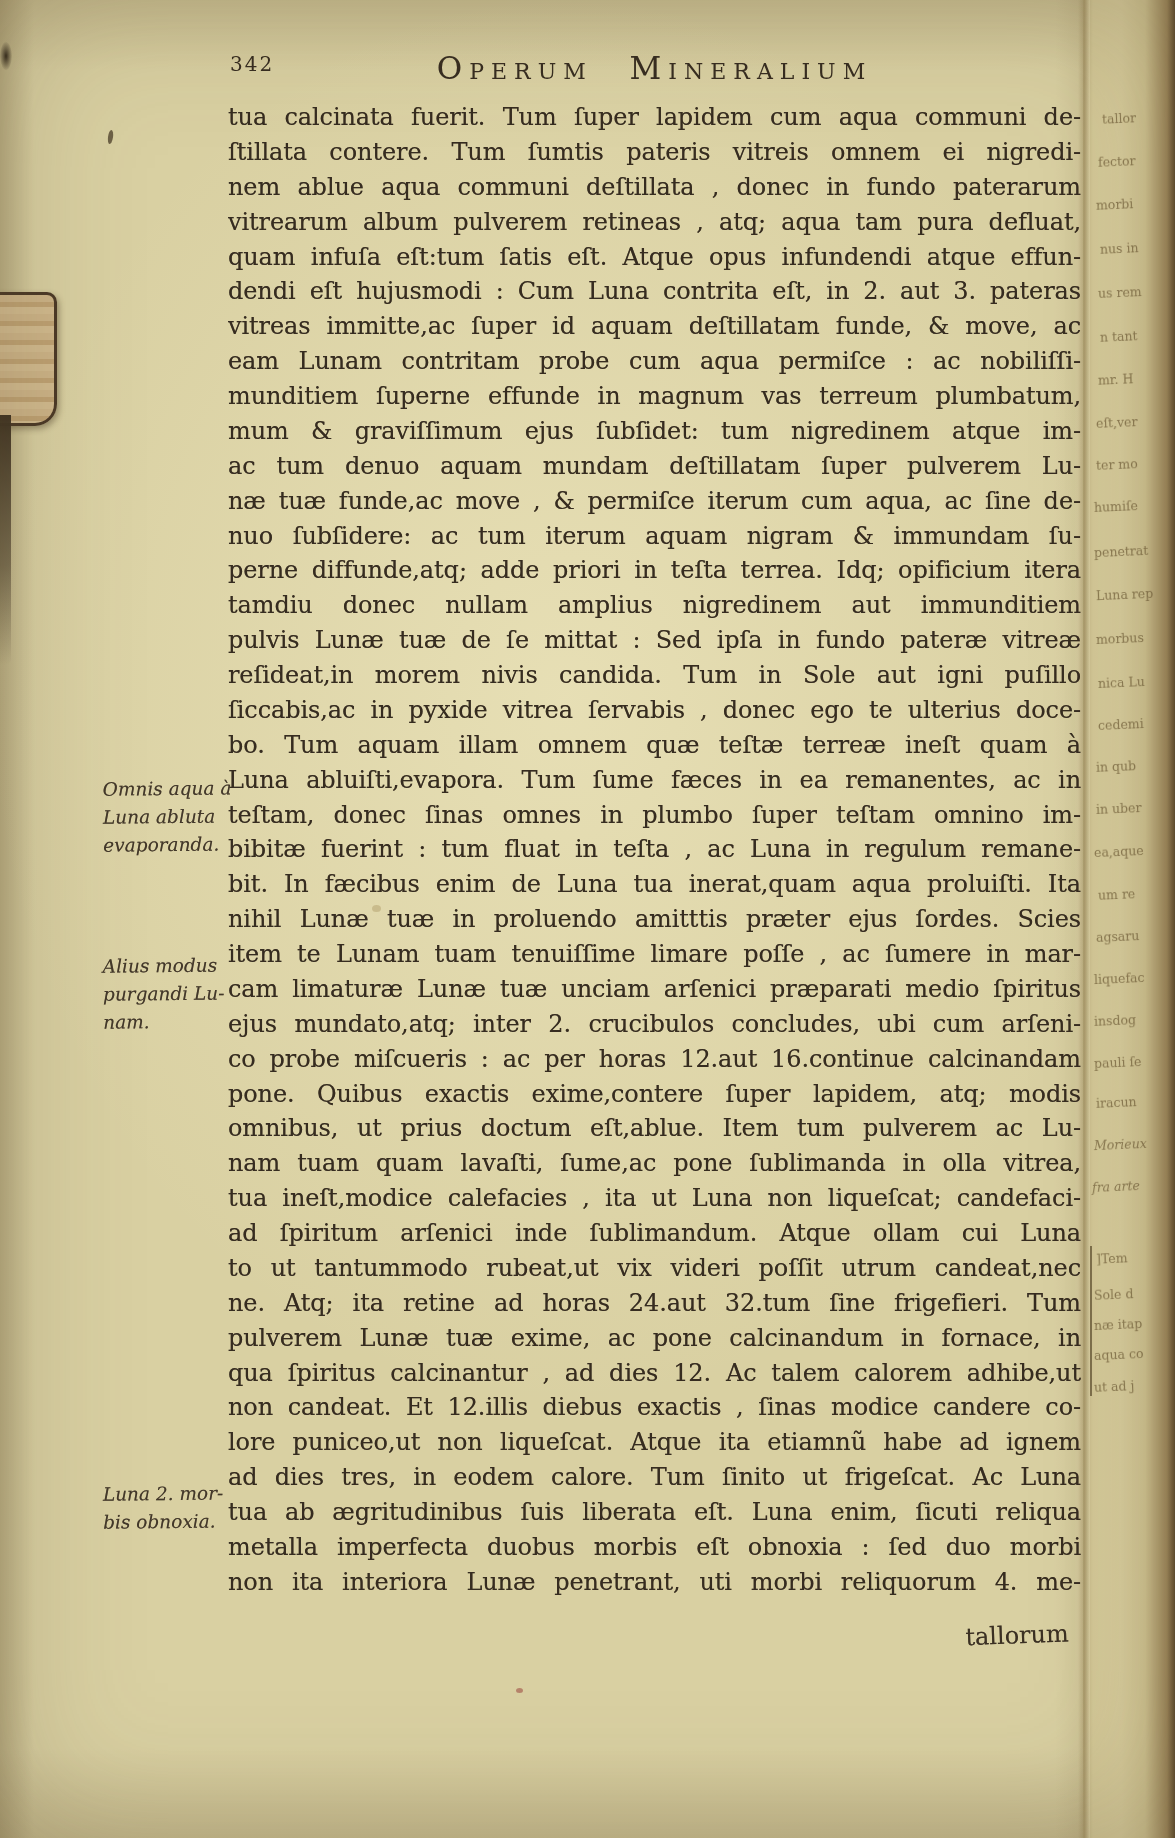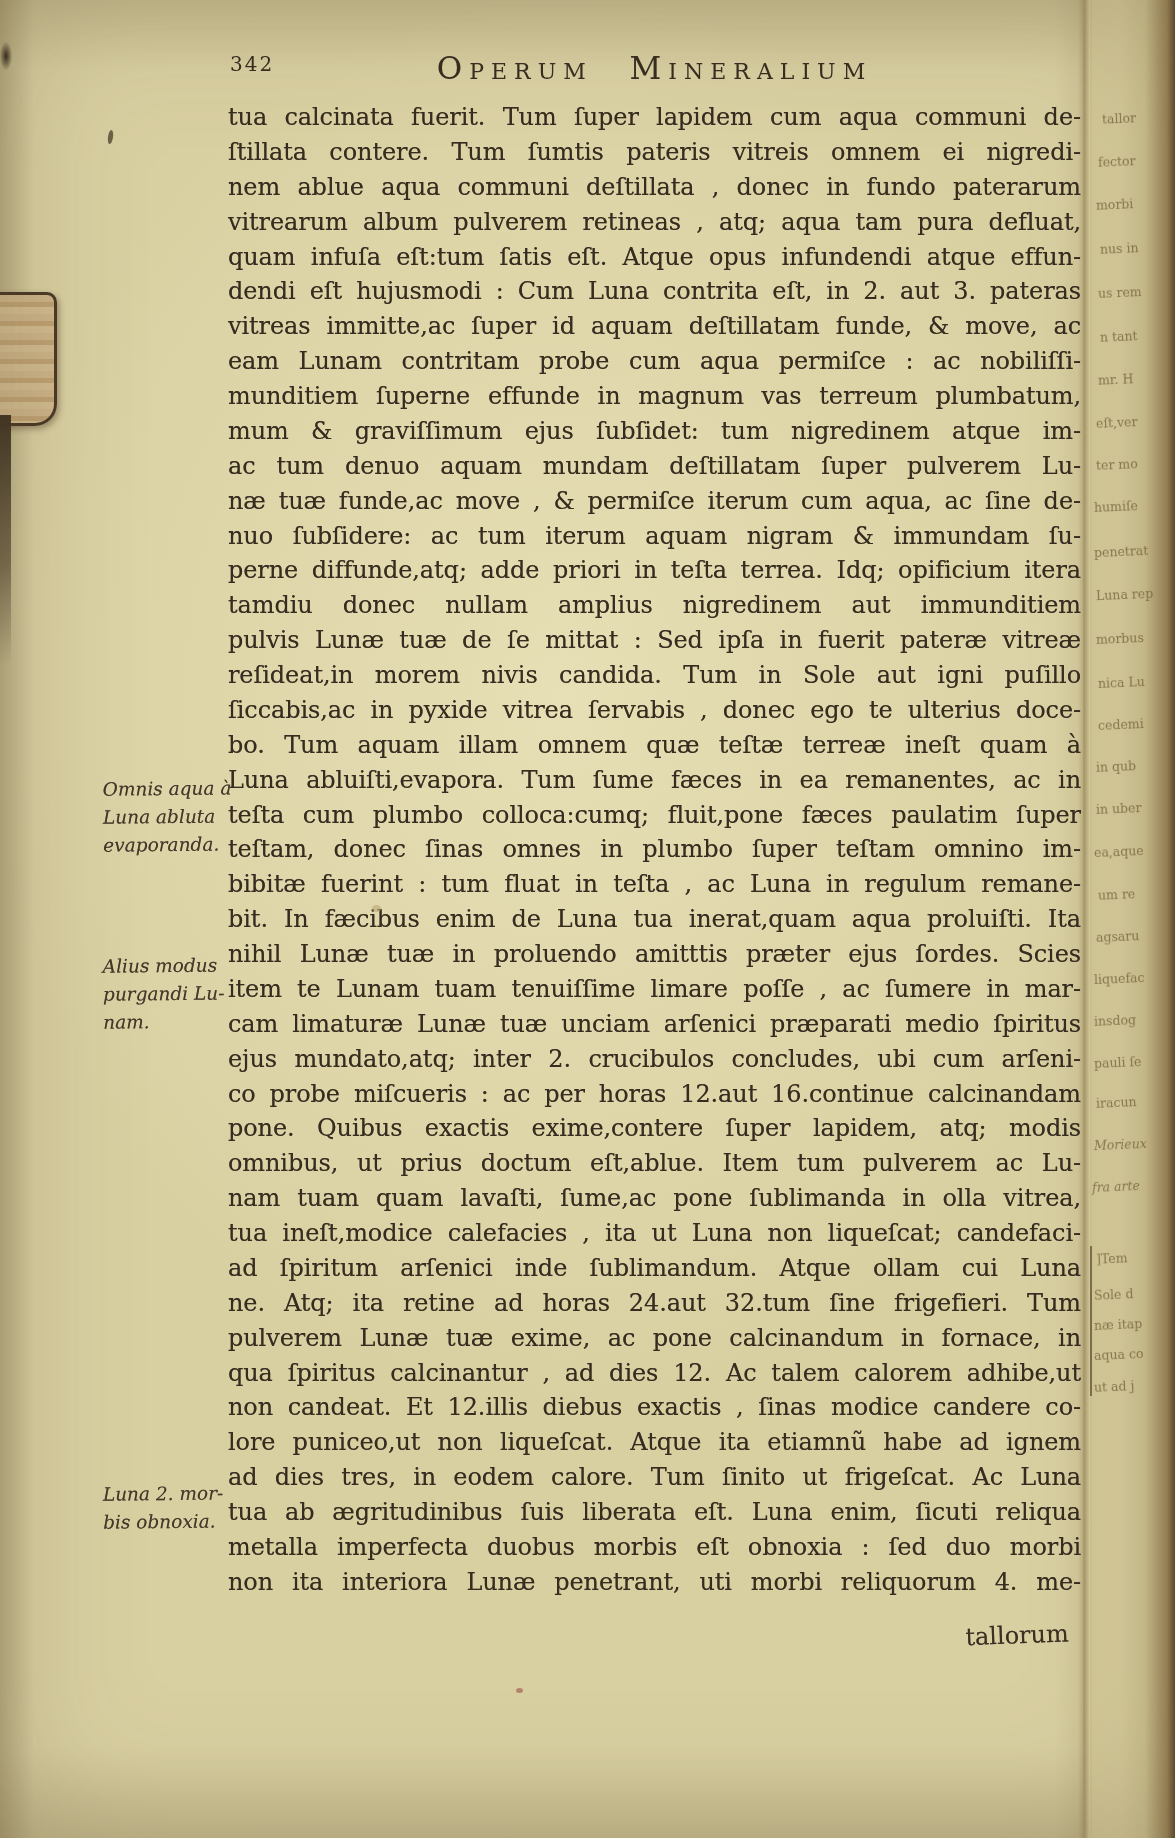--- a/index.html
+++ b/index.html
@@ -121,39 +121,39 @@
       <div class="line">dendi eſt hujusmodi :  Cum Luna contrita eſt, in 2. aut 3. pateras</div>
       <div class="line">vitreas immitte,ac ſuper id aquam deſtillatam funde, &amp; move, ac</div>
       <div class="line">eam Lunam contritam probe cum aqua permiſce :  ac nobiliſſi-</div>
       <div class="line">munditiem ſuperne effunde in magnum vas terreum plumbatum,</div>
       <div class="line">mum &amp; graviſſimum ejus ſubſidet:  tum nigredinem atque im-</div>
       <div class="line">ac tum denuo aquam mundam deſtillatam ſuper pulverem Lu-</div>
       <div class="line">næ tuæ funde,ac move , &amp; permiſce iterum cum aqua, ac ſine de-</div>
       <div class="line">nuo ſubſidere:  ac tum iterum aquam nigram &amp; immundam ſu-</div>
       <div class="line">perne diffunde,atq; adde priori in teſta terrea. Idq; opificium itera</div>
       <div class="line">tamdiu donec nullam amplius nigredinem aut immunditiem</div>
-      <div class="line">pulvis Lunæ tuæ de ſe mittat :  Sed ipſa in fuerit pateræ vitreæ</div>
+      <div class="line">pulvis Lunæ tuæ de ſe mittat :  Sed ipſa in fundo pateræ vitreæ</div>
       <div class="line">reſideat,in morem nivis candida.   Tum in Sole aut igni puſillo</div>
       <div class="line">ſiccabis,ac in pyxide vitrea ſervabis , donec ego te ulterius doce-</div>
       <div class="line">bo.  Tum aquam illam omnem quæ teſtæ terreæ ineſt quam à</div>
       <div class="line">Luna abluiſti,evapora.  Tum ſume fæces in ea remanentes, ac in</div>
-      <div class="line">teſta cum plumbo colloca:cumq; fluit,pone fæces paulatim ſuper</div>
       <div class="line">teſtam, donec ſinas omnes in plumbo ſuper teſtam omnino im-</div>
       <div class="line">bibitæ fuerint :  tum fluat in teſta , ac Luna in regulum remane-</div>
       <div class="line">bit.  In fæcibus enim de Luna tua inerat,quam aqua proluiſti.  Ita</div>
       <div class="line">nihil Lunæ tuæ in proluendo amitttis præter ejus ſordes.  Scies</div>
       <div class="line">item te Lunam tuam tenuiſſime limare poſſe , ac ſumere in mar-</div>
       <div class="line">cam limaturæ Lunæ tuæ unciam arſenici præparati medio ſpiritus</div>
       <div class="line">ejus mundato,atq; inter 2. crucibulos concludes, ubi cum arſeni-</div>
       <div class="line">co probe miſcueris : ac per horas 12.aut 16.continue calcinandam</div>
       <div class="line">pone.  Quibus exactis exime,contere ſuper lapidem, atq; modis</div>
       <div class="line">omnibus, ut prius doctum eſt,ablue.  Item tum pulverem ac Lu-</div>
       <div class="line">nam tuam quam lavaſti, ſume,ac pone ſublimanda in olla vitrea,</div>
       <div class="line">tua ineſt,modice calefacies , ita ut Luna non liqueſcat;  candefaci-</div>
       <div class="line">ad ſpiritum arſenici inde ſublimandum.  Atque ollam cui Luna</div>
+      <div class="line">to ut tantummodo rubeat,ut vix videri poſſit utrum candeat,nec</div>
       <div class="line">ne.  Atq; ita retine ad horas 24.aut 32.tum ſine frigefieri.   Tum</div>
       <div class="line">pulverem Lunæ tuæ exime, ac pone calcinandum in fornace, in</div>
       <div class="line">qua ſpiritus calcinantur , ad dies 12.  Ac talem calorem adhibe,ut</div>
       <div class="line">non candeat.  Et 12.illis diebus exactis , ſinas modice candere co-</div>
       <div class="line">lore puniceo,ut non liqueſcat.  Atque ita etiamnũ habe ad ignem</div>
       <div class="line">ad dies tres, in eodem calore.  Tum ſinito ut frigeſcat.  Ac Luna</div>
       <div class="line">tua ab ægritudinibus ſuis liberata eſt.   Luna enim, ſicuti reliqua</div>
       <div class="line">metalla imperfecta duobus morbis eſt obnoxia :  ſed duo morbi</div>
       <div class="line">non ita interiora Lunæ penetrant, uti morbi reliquorum 4. me-</div>
     </div>

